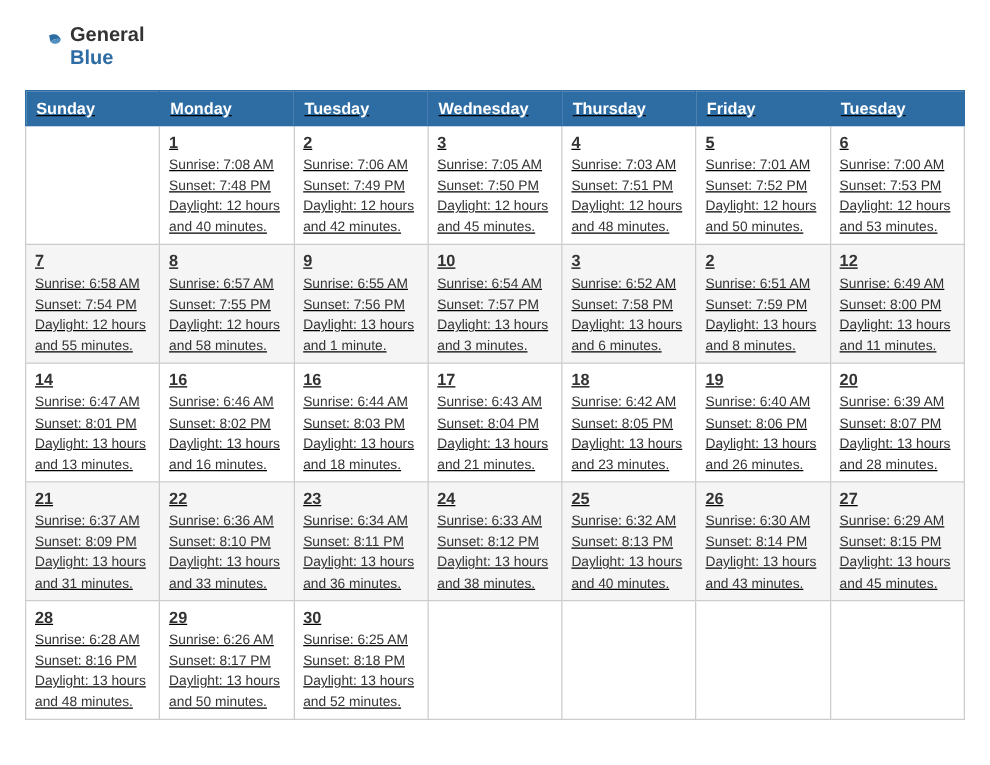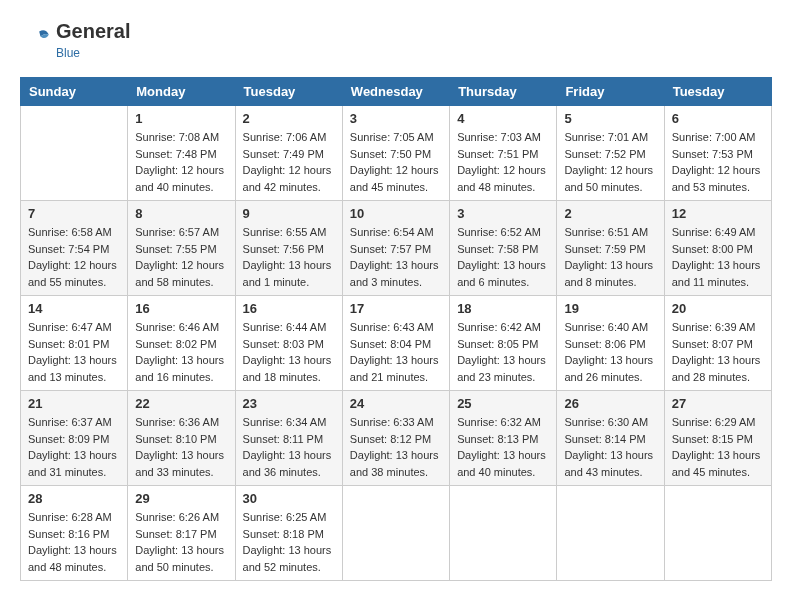--- a/index.html
+++ b/index.html
@@ -30,20 +30,21 @@
       color: #333;
     }
     .location-title {
       font-size: 16px;
       color: #555;
     }
     table {
       width: 100%;
       border-collapse: collapse;
       table-layout: fixed;
+      text-decoration: underline;
     }
     thead tr th {
       background-color: #2e6da4;
       color: #fff;
       text-align: left;
       padding: 6px 8px;
       font-size: 13px;
       font-weight: bold;
       border: 1px solid #2e6da4;
     }
@@ -80,22 +81,22 @@
 </head>
 <body>
 
 <div class="header">
   <div class="logo">
   <svg width="32" height="32" viewBox="0 0 50 50" xmlns="http://www.w3.org/2000/svg">
     <path d="M30,10 Q40,5 45,15 Q38,12 32,18 Z" fill="#2e6da4"></path>
     <path d="M32,18 Q38,12 45,15 Q42,22 35,20 Z" fill="#5090c0"></path>
   </svg>
   <div>
-    <span style="font-size:20px;font-weight:bold;color:#333;">General</span><br>
-    <span style="font-size:12px;font-weight:normal;color:#2e6da4;">Blue</span>
+    <span style="font-size:16px;font-weight:bold;color:#333;">General</span><br>
+    <span style="font-size:16px;font-weight:bold;color:#2e6da4;">Blue</span>
   </div>
 </div>
   <div class="title-block">
     <div class="month-title"></div>
     <div class="location-title"></div>
   </div>
 </div>
 
 <table>
   <thead>

